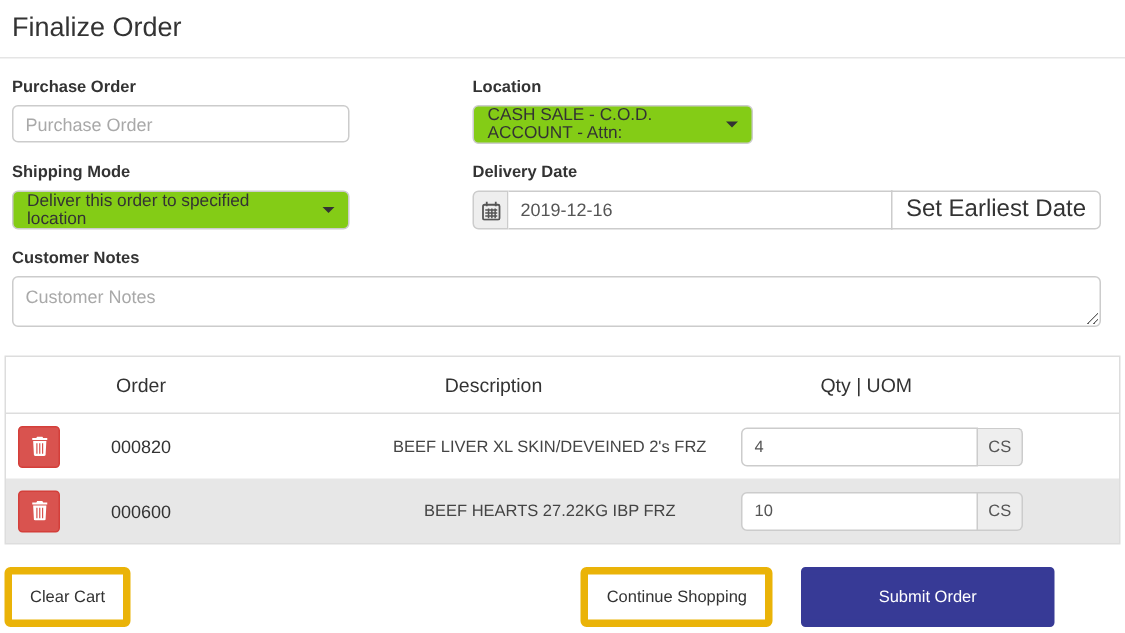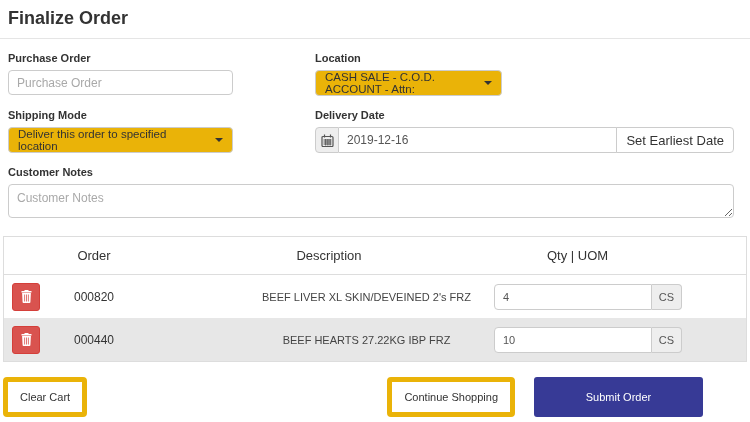--- a/index.html
+++ b/index.html
@@ -1,46 +1,46 @@
 <!DOCTYPE html>
 <html style="--submit-bg: #373a96; --danger: #d9534f;"><head>
 <meta charset="utf-8">
 <style>
   * { box-sizing: border-box; }
   html,body { margin:0; padding:0; background:#fff; }
   body { font-family:"Liberation Sans", sans-serif; color:#333; }
   .page { width:750px; height:422px; padding:6px 8px 0; position:relative; overflow:hidden; background:#fff; }
 
-  .page-title { font-size:18px; font-weight:700; color:#333; margin:2px 0 9px 0; }
+  .page-title { font-size:18px; font-weight:400; color:#333; margin:2px 0 9px 0; }
   .title-divider { border:none; border-top:1px solid #e5e5e5; margin:0 -8px 13px -8px; }
 
   .form-area { margin-right:8px; }
   .form-grid { display:grid; grid-template-columns:307px 419px; row-gap:13px; }
   .field label { display:block; font-size:11px; font-weight:bold; color:#333; margin:0 0 6px 0; }
 
   .text-input { height:25px; border:1px solid #ccc; border-radius:4px; padding:0 8px;
                 font-size:12px; color:#555; font-family:inherit; outline:none; }
   .text-input::placeholder { color:#a9a9a9; }
   .po-input { width:225px; }
 
   .select-box { display:flex; align-items:center; justify-content:space-between; height:26px;
-                border:1px solid #ccc; border-radius:4px; background:#eab308; padding:0 9px;
+                border:1px solid #ccc; border-radius:4px; background:#84cc16; padding:0 9px;
                 font-size:11.5px; color:#333; cursor:pointer; }
   .location-select { width:187px; }
   .shipping-select { width:225px; }
   .caret { width:0; height:0; border-left:4px solid transparent; border-right:4px solid transparent;
            border-top:4px solid #333; margin-left:6px; flex:0 0 auto; }
 
   .delivery-group { display:flex; width:100%; }
   .cal-addon { width:24px; height:26px; background:#eee; border:1px solid #ccc;
                border-radius:4px 0 0 4px; display:flex; align-items:center; justify-content:center;
                cursor:pointer; flex:0 0 auto; }
   .date-input { flex:1; border-radius:0; border-left:none; height:26px; }
   .earliest-btn { height:26px; border:1px solid #ccc; background:#fff; border-radius:0 4px 4px 0;
-                  margin-left:-1px; font-size:13px; color:#333; padding:0 9px; cursor:pointer;
+                  margin-left:-1px; font-size:16px; color:#333; padding:0 9px; cursor:pointer;
                   font-family:inherit; white-space:nowrap; }
 
   .notes-field { margin-top:13px; }
   .notes-textarea { width:100%; height:34px; border:1px solid #ccc; border-radius:4px;
                     padding:6px 8px; font-size:12px; color:#555; font-family:inherit;
                     resize:both; outline:none; }
   .notes-textarea::placeholder { color:#a9a9a9; }
 
   .cart-table { margin:14px -5px 0 -5px; border:1px solid #ddd; background:#fff; }
   .cart-header, .cart-row { display:grid; grid-template-columns:45px 90px 340px 1fr; align-items:center; }
@@ -173,21 +173,21 @@
             <path fill="#fff" d="M1.1 3h8.8l-.5 9.2c0 .45-.4.8-.9.8H2.5c-.5 0-.9-.35-.9-.8L1.1 3z"></path>
             <g stroke="#d9534f" stroke-width="0.8">
               <line x1="3.6" y1="4.5" x2="3.6" y2="11.5"></line>
               <line x1="5.5" y1="4.5" x2="5.5" y2="11.5"></line>
               <line x1="7.4" y1="4.5" x2="7.4" y2="11.5"></line>
             </g>
           </svg>
         </span>
       </button>
     </div>
-    <div class="cell cell-item">000440</div>
+    <div class="cell cell-item">000600</div>
     <div class="cell cell-desc">BEEF HEARTS 27.22KG IBP FRZ</div>
     <div class="cell cell-qty">
       <input class="qty-input" type="text" value="10" style="">
       <span class="uom-addon">CS</span>
     </div>
   </div>
 </div>
   </div>
 
   <div class="actions">

